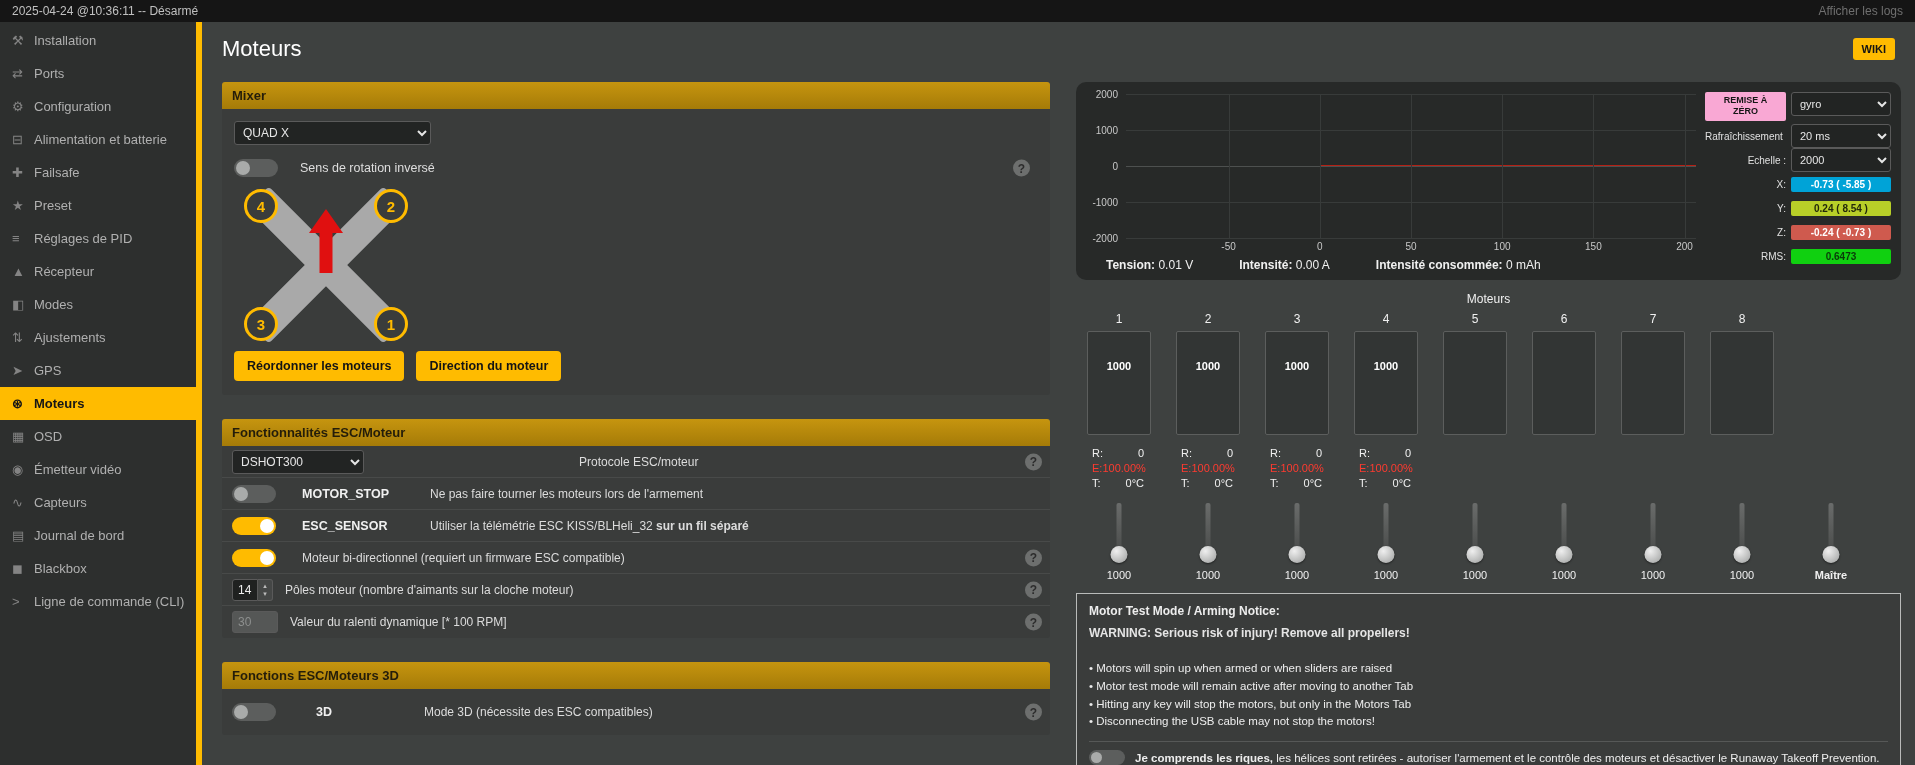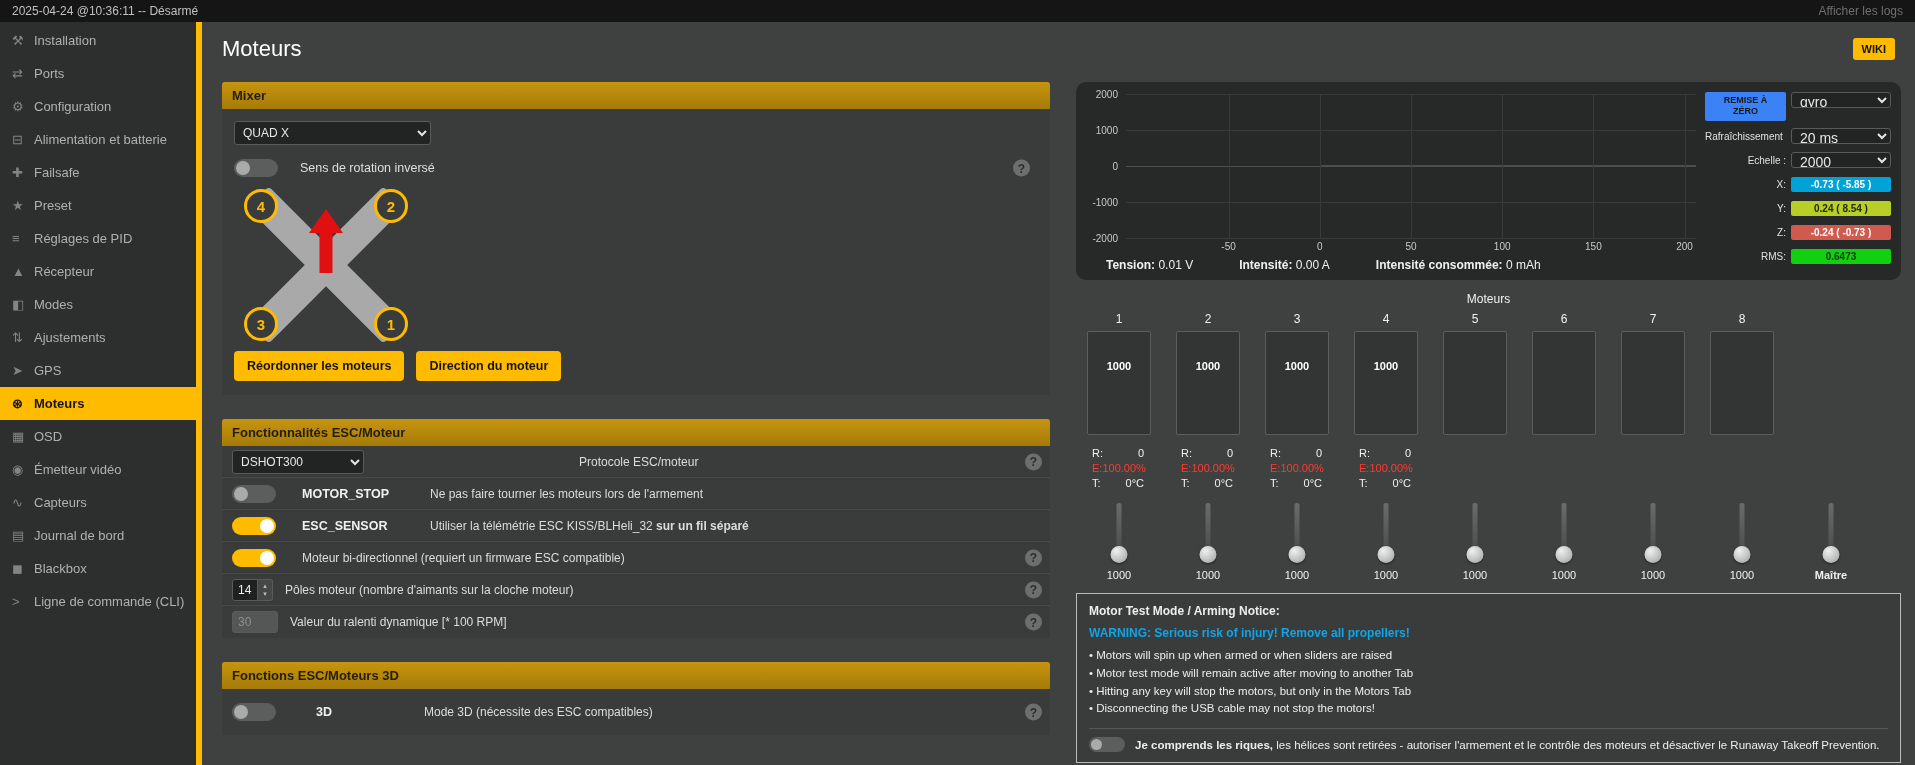--- a/index.html
+++ b/index.html
@@ -75,22 +75,22 @@
   .plot{position:absolute;left:40px;right:0;top:0;bottom:0;}
   .hline{position:absolute;left:0;right:0;height:1px;background:#383b3a;}
   .hline.zero{background:#4d504f;}
   .vline{position:absolute;top:0;bottom:0;width:1px;background:#383b3a;}
   .redline{position:absolute;top:50%;left:34%;right:0;height:2px;background:#b52015;margin-top:-1px;}
   .xaxis{position:absolute;left:40px;right:0;bottom:-17px;height:14px;}
   .xtick{position:absolute;transform:translateX(-50%);font-size:10px;color:#c8c8c8;}
   .graph-controls{position:absolute;top:10px;right:10px;width:186px;display:flex;flex-direction:column;gap:4px;}
   .gc-row{display:flex;align-items:center;justify-content:flex-end;gap:5px;height:20px;}
   .gc-row.first{height:30px;align-items:flex-start;}
-  .reset-btn{background:#3b82f6;color:#151515;font-size:9px;font-weight:bold;text-align:center;padding:3px 14px;border-radius:2px;width:82px;line-height:1.25;cursor:pointer;}
-  .gsel{width:100px;height:16px;font-size:14px;flex-shrink:0;}
+  .reset-btn{background:#f9a8d4;color:#151515;font-size:9px;font-weight:bold;text-align:center;padding:3px 14px;border-radius:2px;width:82px;line-height:1.25;cursor:pointer;}
+  .gsel{width:100px;height:24px;font-size:11px;flex-shrink:0;}
   .gc-label{font-size:10px;color:#e0e0e0;white-space:nowrap;overflow:hidden;flex:1;text-align:right;}
   .badge{width:100px;height:15px;border-radius:2px;font-size:10px;font-weight:bold;display:flex;align-items:center;justify-content:center;flex-shrink:0;}
   .bx{background:#00a3d7;color:#fff;}
   .by{background:#b8cf28;color:#23290a;}
   .bz{background:#cf5a4e;color:#fff;}
   .brms{background:#10d010;color:#0a3a0a;}
   .graph-stats{position:absolute;left:30px;bottom:8px;display:flex;gap:46px;font-size:12px;color:#f0f0f0;}
   .stat b{font-weight:bold;}
 
   .motors-area{margin-top:12px;}
@@ -107,21 +107,21 @@
   .sliders-row{margin-top:4px;}
   .scol{width:70px;display:flex;flex-direction:column;align-items:center;}
   .vslider{position:relative;height:60px;width:20px;cursor:pointer;}
   .track{position:absolute;left:50%;transform:translateX(-50%);top:0;bottom:6px;width:5px;background:linear-gradient(#6a6c6b,#474948);border-radius:2px;}
   .sknob{position:absolute;left:50%;transform:translateX(-50%);bottom:0;width:17px;height:17px;border-radius:50%;background:radial-gradient(circle at 35% 30%,#efefef,#9c9e9d);box-shadow:0 1px 2px rgba(0,0,0,.5);}
   .sval{margin-top:6px;font-size:11px;color:#f0f0f0;}
   .sval.master{font-weight:bold;}
 
   .notice{margin-top:12px;border:1px solid #b9bbba;background:#3a3c3b;padding:10px 12px;color:#ededed;}
   .notice-title{font-weight:bold;font-size:12px;margin-bottom:8px;}
-  .notice-warning{color:#0ea5e9;font-weight:bold;font-size:12px;margin-bottom:7px;}
+  .notice-warning{color:#e5e5e5;font-weight:bold;font-size:12px;margin-bottom:20px;}
   .bullet{font-size:11.5px;line-height:1.55;}
   .agree-row{display:flex;align-items:center;gap:10px;margin-top:10px;padding-top:8px;border-top:1px solid #565857;}
   .agree-row .toggle{width:36px;height:15px;}
   .agree-row .toggle .knob{width:11px;height:11px;}
   .agree-text{font-size:11.5px;}
 </style>
 </head>
 <body>
 
 <div class="topbar">

